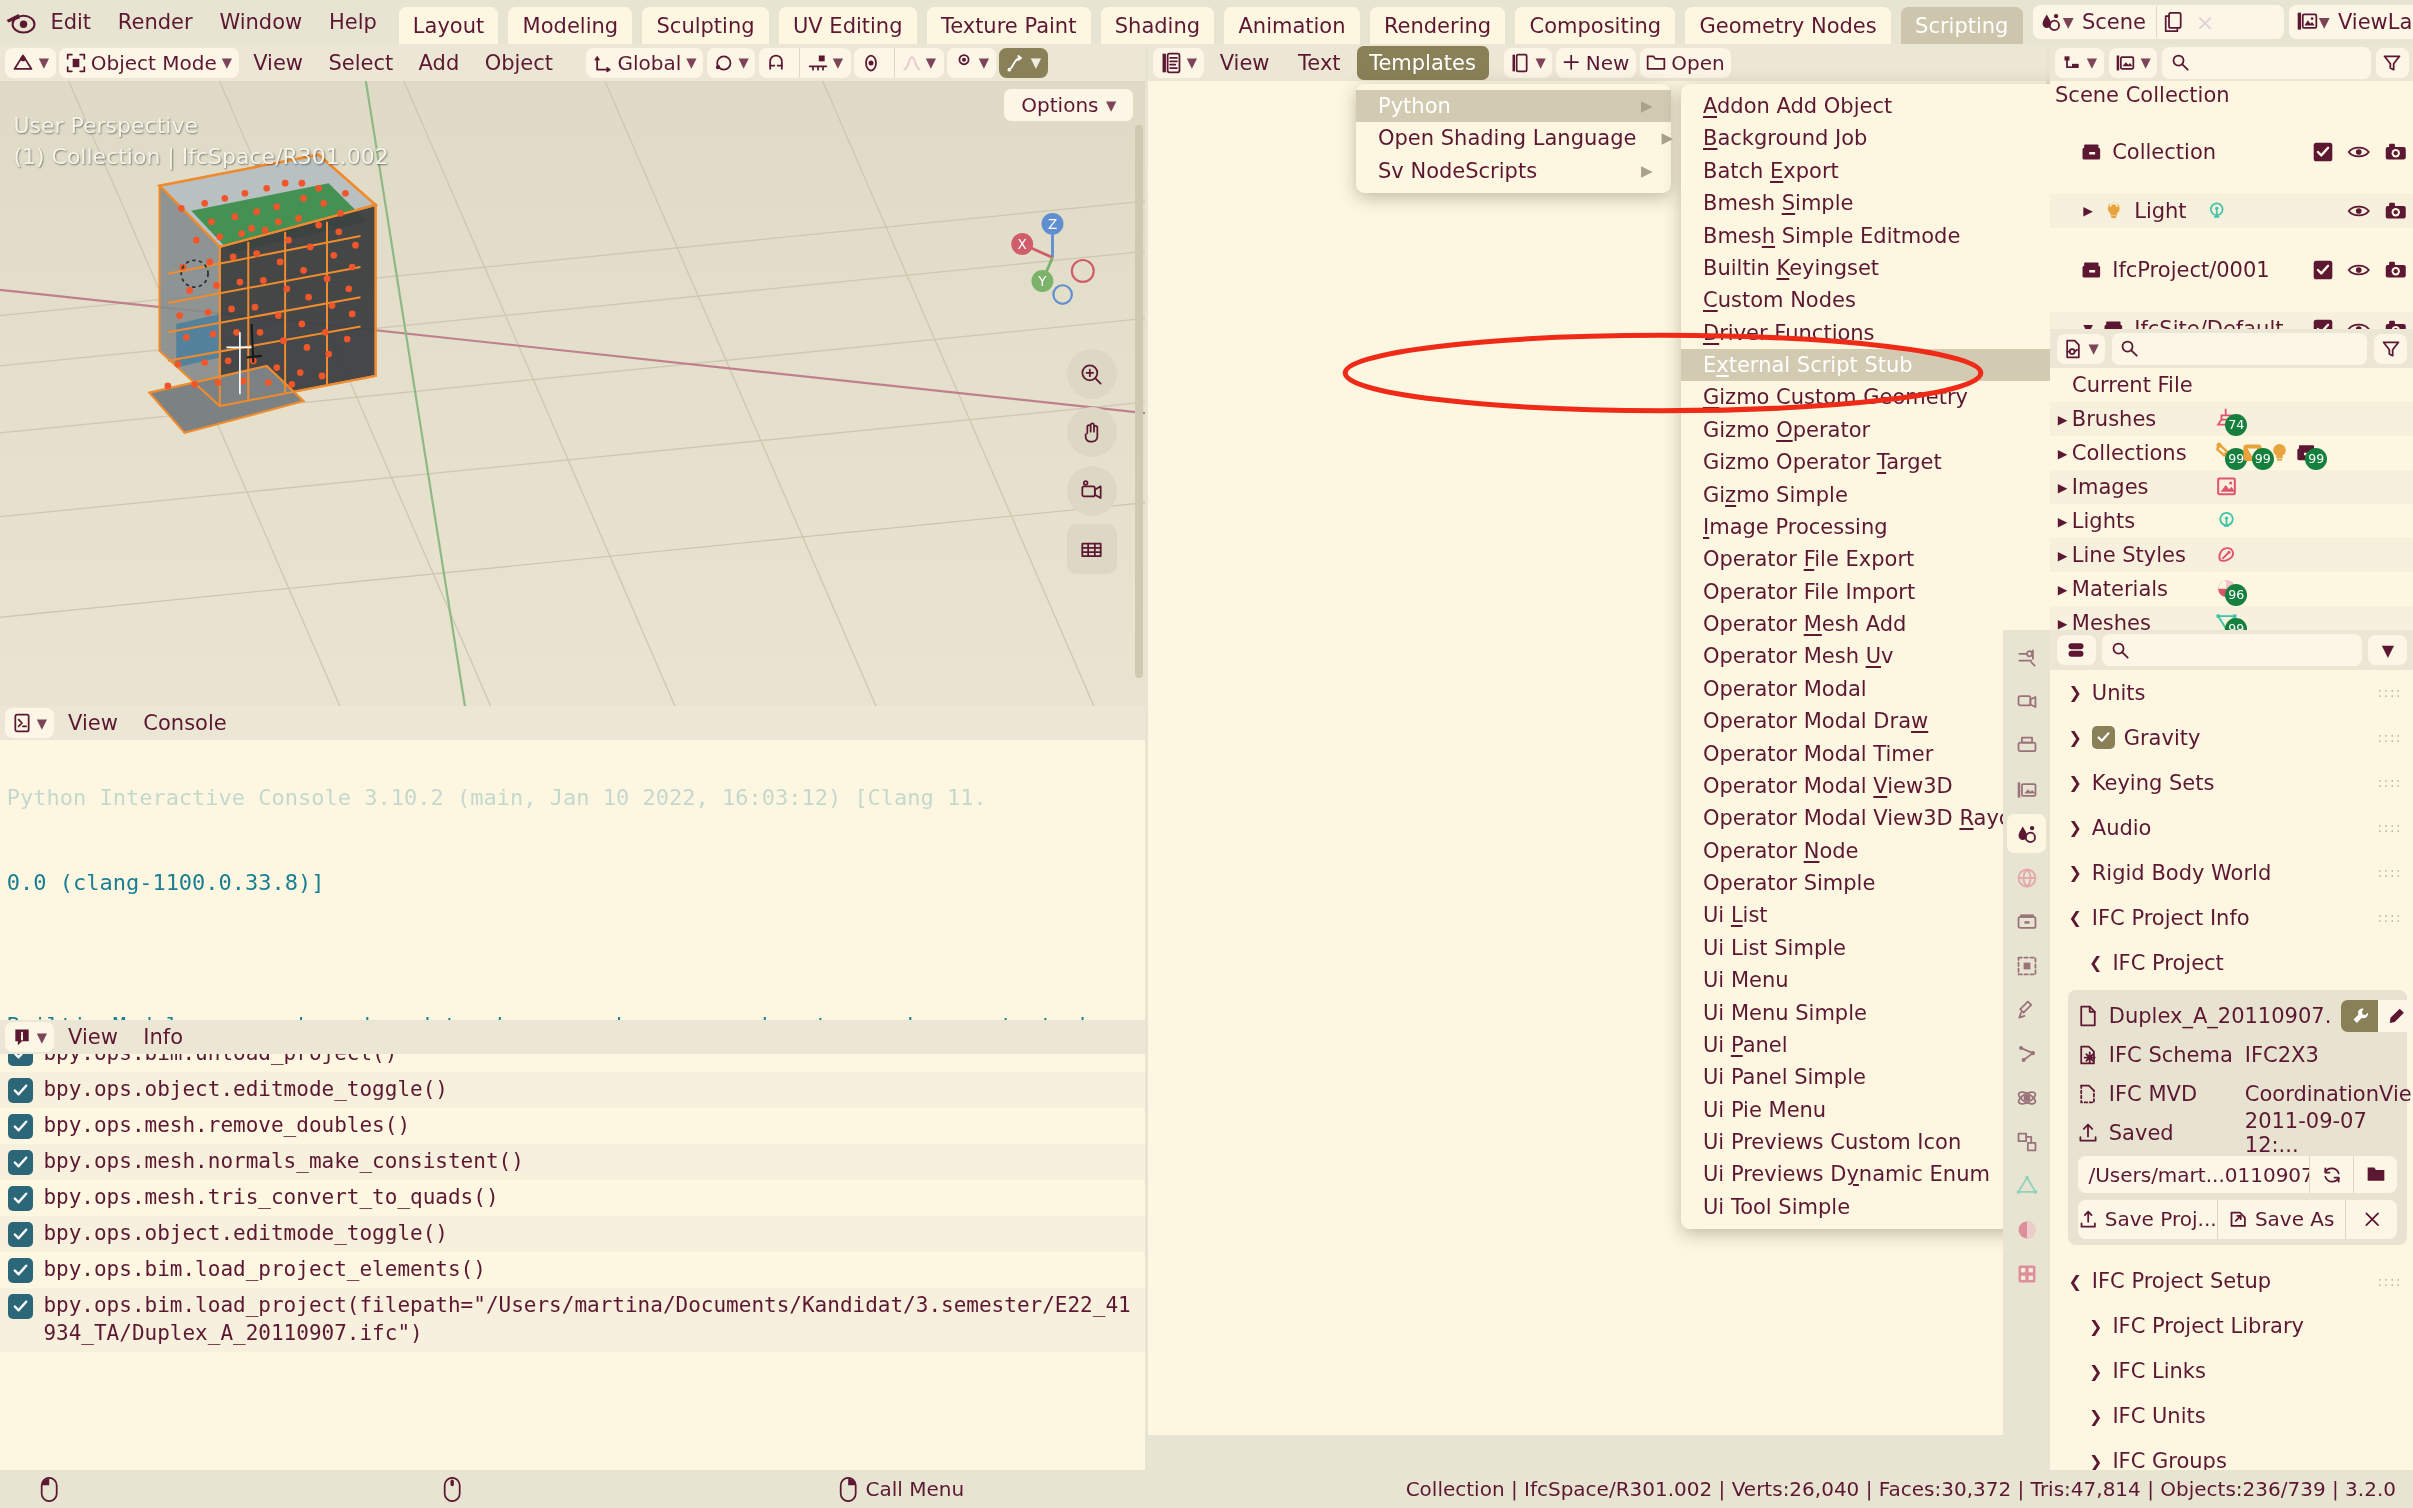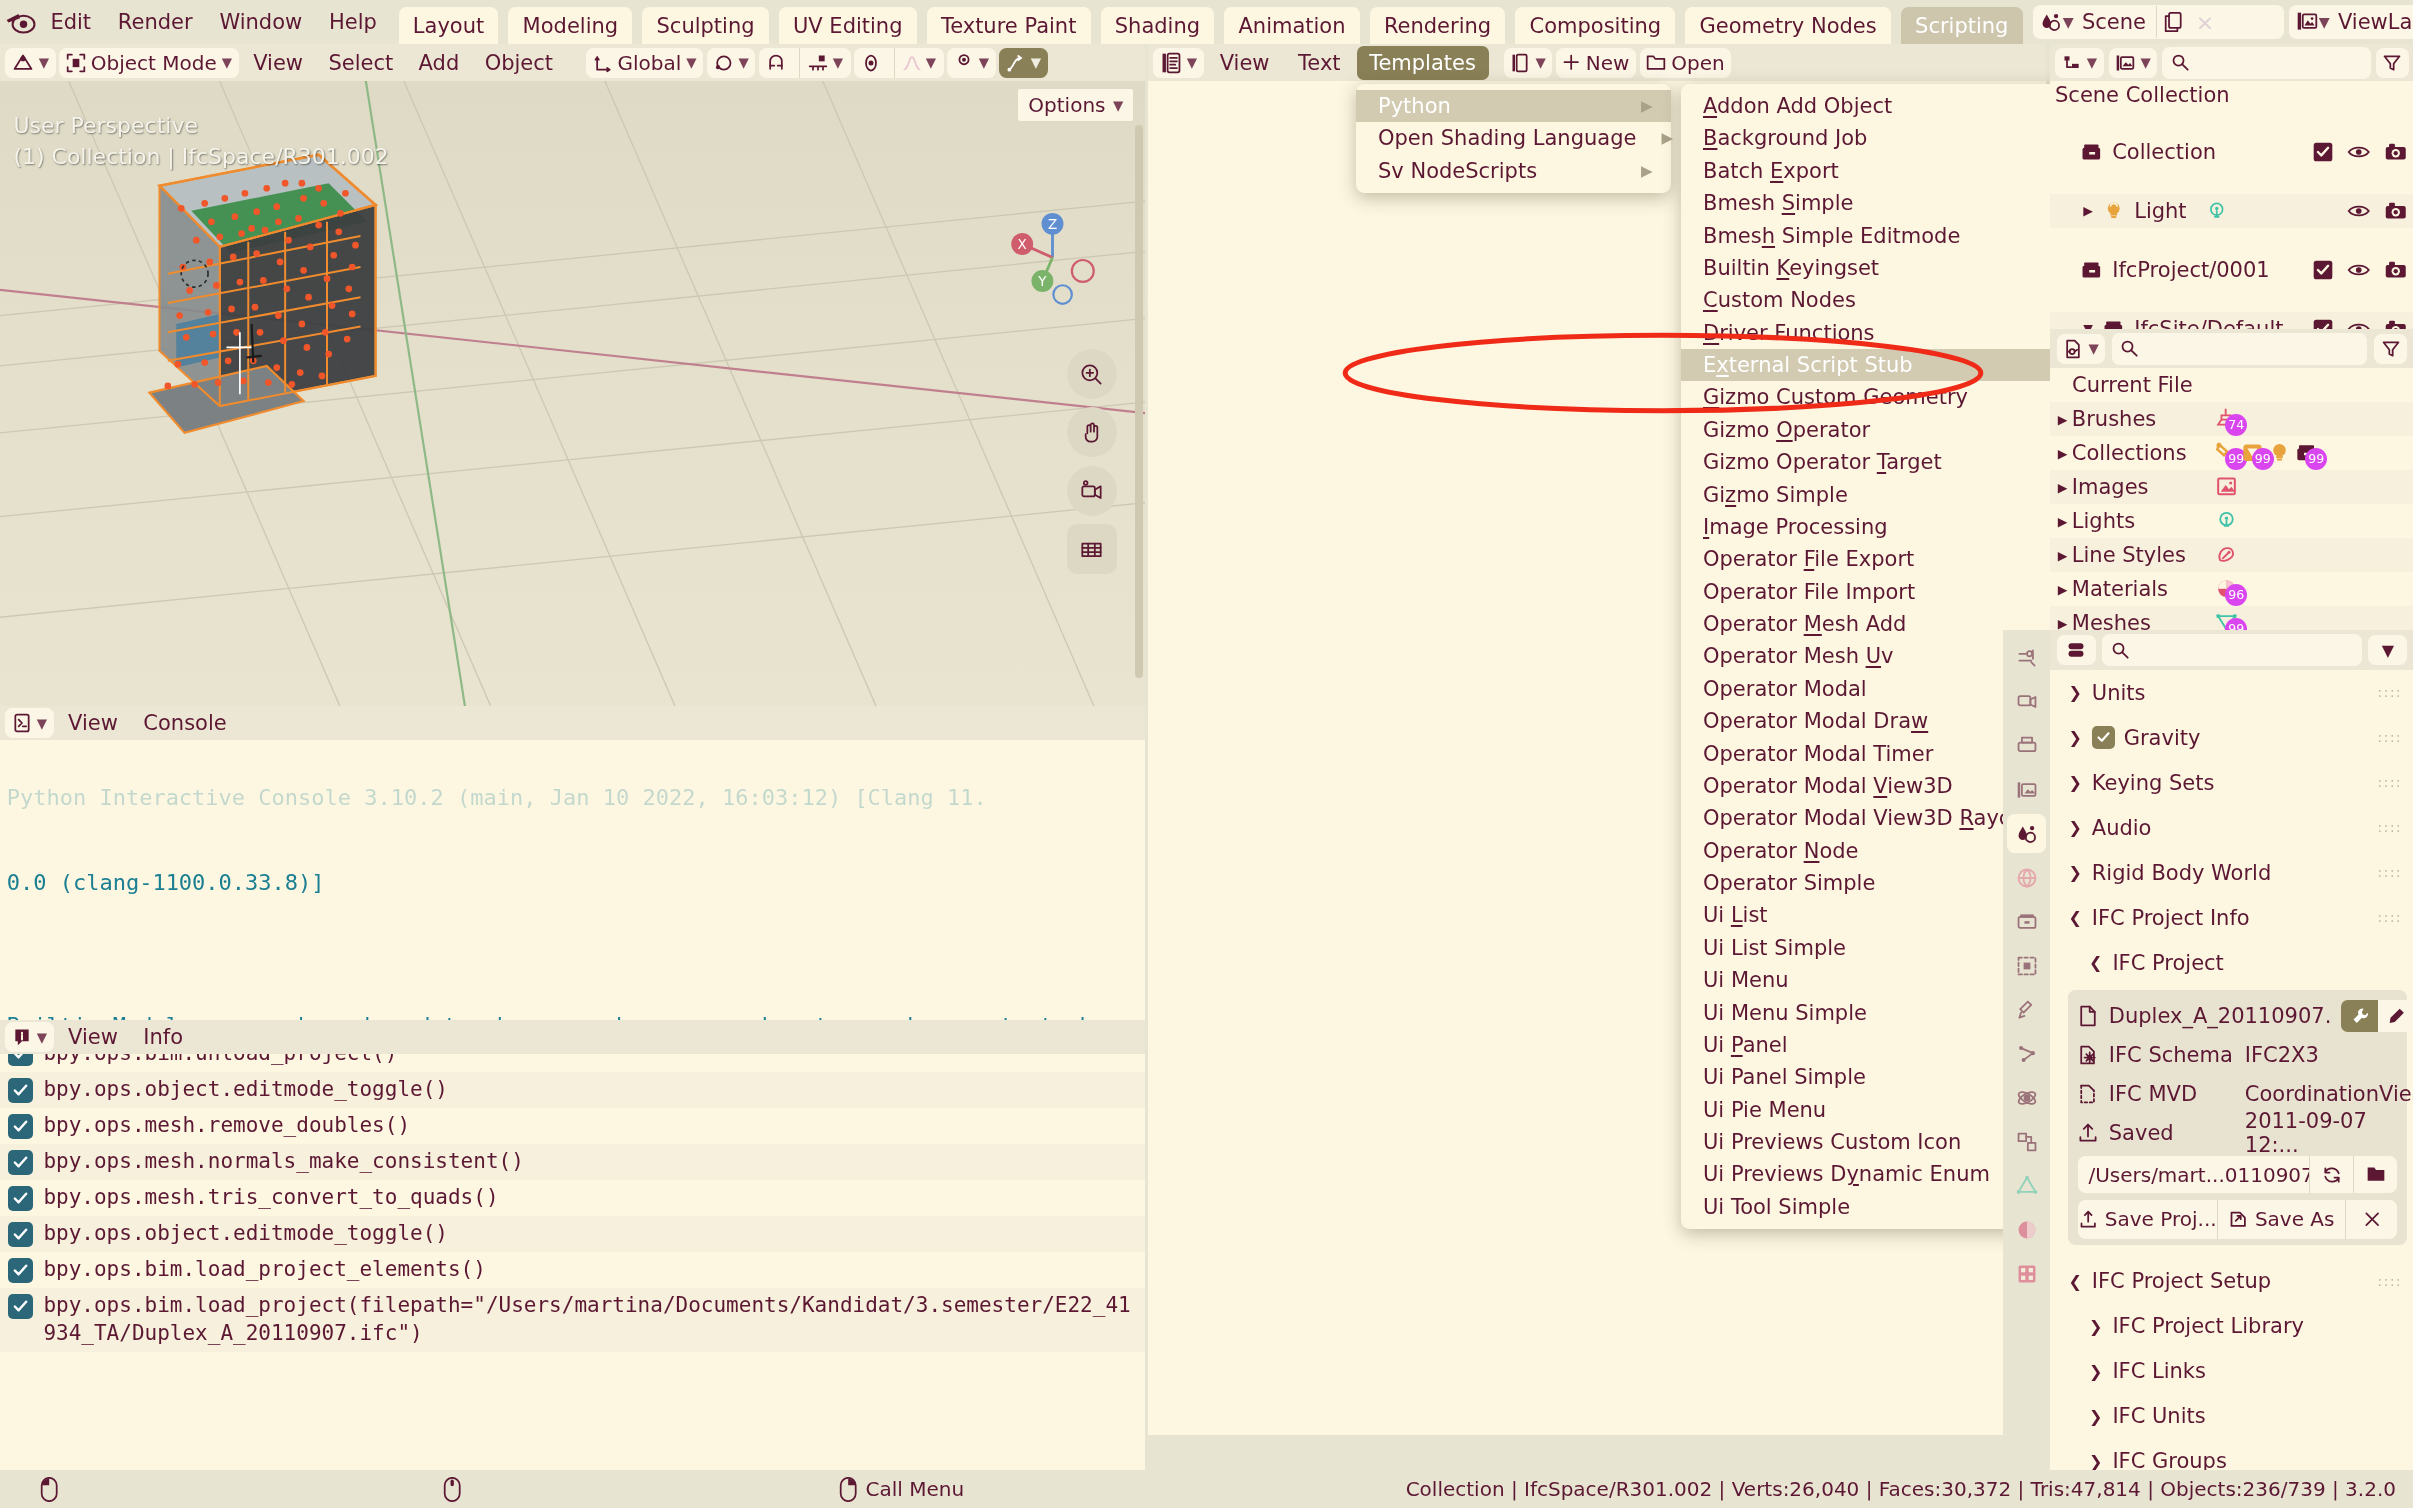--- a/index.html
+++ b/index.html
@@ -57,21 +57,21 @@
   .viewport{position:absolute;left:0;top:44px;width:1145px;height:662px;overflow:hidden;}
   .vp-header{height:37px;background:var(--header);display:flex;align-items:center;gap:3.4px;padding:0 5px;position:relative;z-index:5;}
   .tbtn{background:var(--btn);border-radius:7.5px;height:30px;display:flex;align-items:center;padding:0 6.7px;gap:5px;font-size:20px;color:var(--text);}
   .tbtn.group{padding:0;}
   .tbtn.group>div{padding:0 7.5px;height:30px;display:flex;align-items:center;}
   .tbtn.group>div+div{border-left:0.8px solid var(--btn-border);}
   .tbtn.dark{background:#8a8058;}
   .mlabel{padding:0 11px;font-size:21px;color:var(--text);}
   .vp-canvas{position:absolute;left:0;top:37px;width:1145px;height:625px;background:linear-gradient(180deg,#dedac6 0%,#e3dfcb 40%,#e8e4d0 100%);overflow:hidden;}
   .vp-overlay-text{position:absolute;left:13.4px;top:28.5px;color:#f6f4ea;font-size:22px;text-shadow:0.8px 0.8px 1.7px rgba(0,0,0,.45);line-height:1.45;}
-  .vp-opts{position:absolute;right:11.7px;top:8.4px;background:var(--btn);border-radius:2px;height:32px;display:flex;align-items:center;padding:0 10px;font-size:20px;color:var(--text);gap:7.5px;}
+  .vp-opts{position:absolute;right:11.7px;top:8.4px;background:var(--btn);border-radius:7px;height:32px;display:flex;align-items:center;padding:0 17px;font-size:20px;color:var(--text);gap:7.5px;}
   .gizmo{position:absolute;right:42px;top:126px;width:101px;height:101px;}
   .vp-tools{position:absolute;right:28.5px;top:268px;display:flex;flex-direction:column;gap:8.4px;}
   .vp-tool{width:50px;height:50px;border-radius:50%;background:#ddd8c3;display:flex;align-items:center;justify-content:center;}
   .vp-tool.sq{border-radius:10px;}
   .vp-scroll{position:absolute;right:1.7px;top:44px;width:8.4px;height:553px;background:#cfc9b2;border-radius:4.2px;}
 
   
   .texted{position:absolute;left:1148px;top:44px;width:898px;height:1391px;background:var(--panel);}
   .te-header{height:37px;background:var(--header);display:flex;align-items:center;gap:3.4px;padding:0 5px;}
   .te-body{height:calc(100% - 37px);background:var(--panel);}
@@ -118,21 +118,21 @@
   .sbox{flex:1;height:32px;background:var(--btn);border-radius:7.5px;display:flex;align-items:center;padding:0 8.4px;}
 
   
   .blendfile{position:absolute;left:2050px;top:329px;width:364px;height:302px;background:var(--panel);overflow:hidden;}
   .bf-row{display:flex;align-items:center;height:34px;font-size:21px;color:var(--text);padding-left:3.4px;}
   .bf-row.alt{background:#f6f0dc;}
   .bf-tri{width:18.4px;color:var(--text);font-size:12.6px;display:flex;align-items:center;justify-content:center;}
   .bf-label{min-width:142px;}
   .bf-icons{display:flex;align-items:center;gap:1.7px;}
   .badge{position:relative;display:inline-flex;align-items:center;justify-content:center;}
-  .badge .cnt{position:absolute;right:-8.4px;bottom:-5px;background:#d946ef;color:#fff;font-size:12.6px;border-radius:50%;width:22px;height:22px;display:flex;align-items:center;justify-content:center;font-family:"DejaVu Sans",sans-serif;}
+  .badge .cnt{position:absolute;right:-8.4px;bottom:-5px;background:#15803d;color:#fff;font-size:12.6px;border-radius:50%;width:22px;height:22px;display:flex;align-items:center;justify-content:center;font-family:"DejaVu Sans",sans-serif;}
 
   
   .props{position:absolute;left:2050px;top:630px;width:364px;height:841px;background:var(--panel);}
   .pr-header{height:40px;background:var(--header);display:flex;align-items:center;gap:6.7px;padding:0 6.7px;}
   .pr-list{padding:0;height:800px;overflow:hidden;}
   .pr-row{display:flex;align-items:center;height:45px;font-size:21px;color:var(--text);padding-left:18.4px;gap:8.4px;}
   .pr-row .chev{font-size:16px;width:15px;color:var(--text);}
   .pr-row .grip{margin-left:auto;padding-right:11.7px;color:#bdb6a0;letter-spacing:1.7px;font-size:13.4px;}
   .pr-sub{padding-left:39px;}
   .pr-check{width:23.5px;height:23.5px;border-radius:5px;background:var(--accent);display:flex;align-items:center;justify-content:center;}

